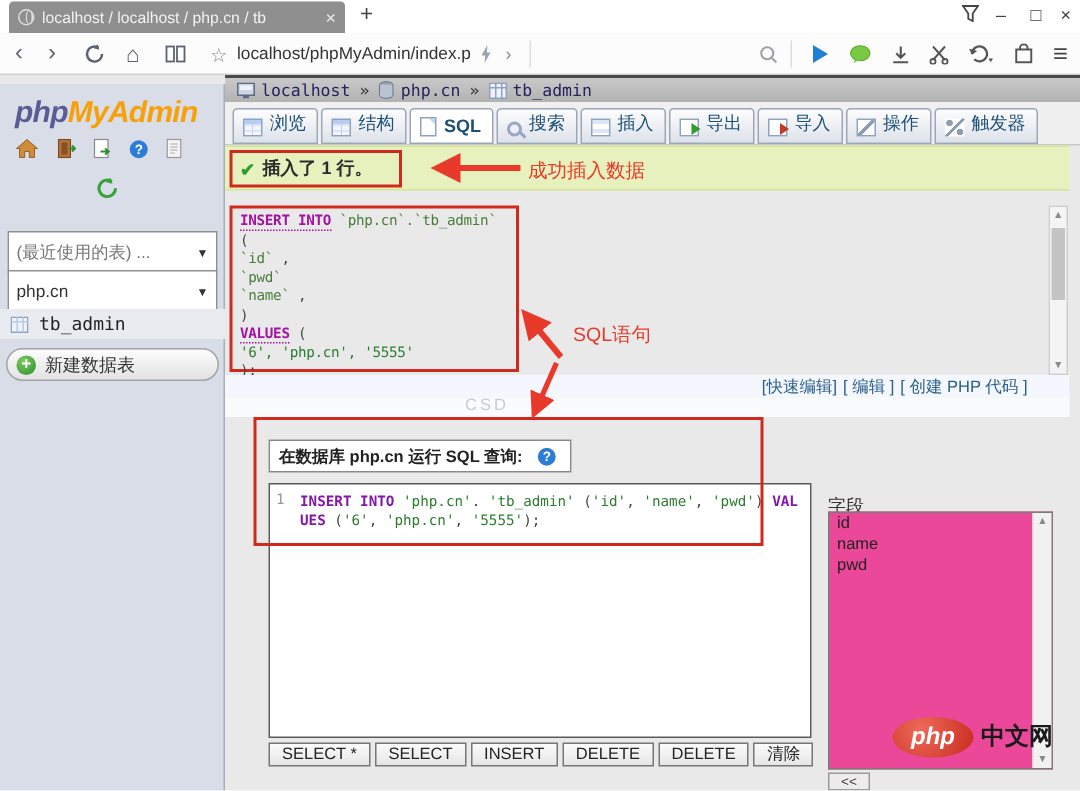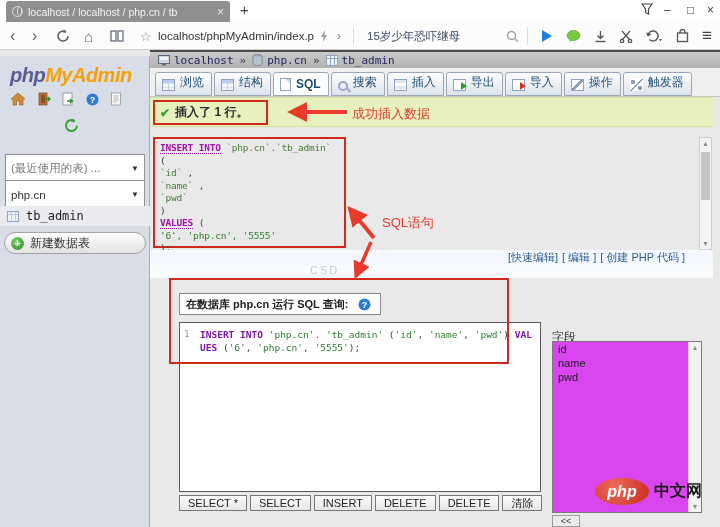--- a/index.html
+++ b/index.html
@@ -108,21 +108,21 @@
   .code { position:absolute; left:20px; top:5px; width:334px; font-family:"DejaVu Sans Mono", monospace; font-size:9.5px;
           line-height:13px; word-break:break-all; color:#333; }
   .code .tok-kw { color:#8317a8; }
   .code .tok-st { color:#2e7d32; }
 
   .btnrow { position:absolute; left:29px; top:445px; display:flex; gap:3px; }
   .qbtn { border:1px solid #777; background:linear-gradient(#fbfbfb,#e6e6e6); font-size:11px; color:#222;
           padding:1px 8px; height:16px; line-height:13px; font-family:"Liberation Sans", sans-serif; }
 
   .fields-label { position:absolute; left:402px; top:279px; font-size:12px; color:#333; }
-  .fieldsbox { position:absolute; left:402px; top:291px; width:150px; height:172px; background:#d946ef; border:1px solid #7a7a7a; }
+  .fieldsbox { position:absolute; left:402px; top:291px; width:150px; height:172px; background:#ec4899; border:1px solid #7a7a7a; }
   .fielditem { font-size:11px; color:#222; padding:1px 0 0 5px; line-height:13px; }
   .fscroll { position:absolute; right:0; top:0; width:13px; height:100%; background:#f1f1f1; border-left:1px solid #d5d5d5; }
   .fscroll .arr { position:absolute; left:0; width:12px; text-align:center; font-size:7px; color:#8a8a8a; }
   .collapse-btn { position:absolute; left:402px; top:465px; width:28px; height:12px; background:#ececec; border:1px solid #9a9a9a;
                   font-size:9px; color:#333; text-align:center; line-height:10px; }
 
   .brand { position:absolute; left:445px; top:428px; display:flex; align-items:center; gap:5px; z-index:7; }
   .brand-oval { width:54px; height:27px; border-radius:50%; background:radial-gradient(circle at 35% 30%, #ef6a5a, #c62a1e);
                 color:#fff; font-style:italic; font-weight:bold; font-size:16px; display:flex; align-items:center; justify-content:center; }
   .brand-cn { font-size:16px; font-weight:bold; color:#1a1a1a; }
@@ -170,21 +170,20 @@
     </span>
     <span class="nv" style="left:140px; font-size:13px; color:#8a8a8a;">☆</span>
     <span class="nv url-text" style="left:158px;">localhost/phpMyAdmin/index.p</span>
     <span class="nv" style="left:320px;">
       <svg class="micon" width="8" height="12" viewBox="0 0 8 12">
           <path d="M5 0L1 7h2.5L3 12l4-7H4.5z" fill="#9aa3ad"></path>
         </svg>
     </span>
     <span class="nv" style="left:337px; font-size:12px; color:#888;">›</span>
     <span class="nv-sep" style="left:353px;"></span>
-    <span class="nv search-text" style="left:367px;">15岁少年恐吓继母</span>
     <span class="nv" style="left:506px;">
       <svg class="micon" width="13" height="13" viewBox="0 0 13 13">
           <circle cx="5.5" cy="5.5" r="4" fill="none" stroke="#9aa3ad" stroke-width="1.4"></circle>
           <path d="M8.6 8.6l3 3" stroke="#9aa3ad" stroke-width="1.4"></path>
         </svg>
     </span>
     <span class="nv-sep" style="left:527px;"></span>
     <span class="nv" style="left:540px;">
       <svg class="micon" width="14" height="14" viewBox="0 0 14 14">
           <path d="M2 1l10 6-10 6z" fill="#1f7fd4"></path>
@@ -360,22 +359,22 @@
       <div class="success-box">
         <span class="success-check">✔</span>
         <span class="success-text">插入了 1 行。</span>
       </div>
     </div>
     <span class="ann-label" style="left:202px; top:55px;">成功插入数据</span>
 
     <div class="sqlbox" id="sqlbox">
         <div><span class="tok-kw">INSERT INTO</span><span class="tok-pl"> </span><span class="tok-id">`php.cn`.`tb_admin`</span><span class="tok-pl"> (</span></div>
         <div><span class="tok-pl"> </span><span class="tok-id">`id`</span><span class="tok-pl"> ,</span></div>
+        <div><span class="tok-pl"> </span><span class="tok-id">`pwd`</span></div>
         <div><span class="tok-pl"> </span><span class="tok-id">`name`</span><span class="tok-pl"> ,</span></div>
-        <div><span class="tok-pl"> </span><span class="tok-id">`pwd`</span></div>
         <div><span class="tok-pl">)</span></div>
         <div><span class="tok-kw">VALUES</span><span class="tok-pl"> (</span></div>
         <div><span class="tok-pl"> </span><span class="tok-st">'6', 'php.cn', '5555'</span></div>
         <div><span class="tok-pl">);</span></div>
       </div>
     <span class="ann-label" style="left:232px; top:164px;">SQL语句</span>
 
     <div class="vscroll">
       <span class="arr" style="top:2px;">▲</span>
       <span class="thumb"></span>

